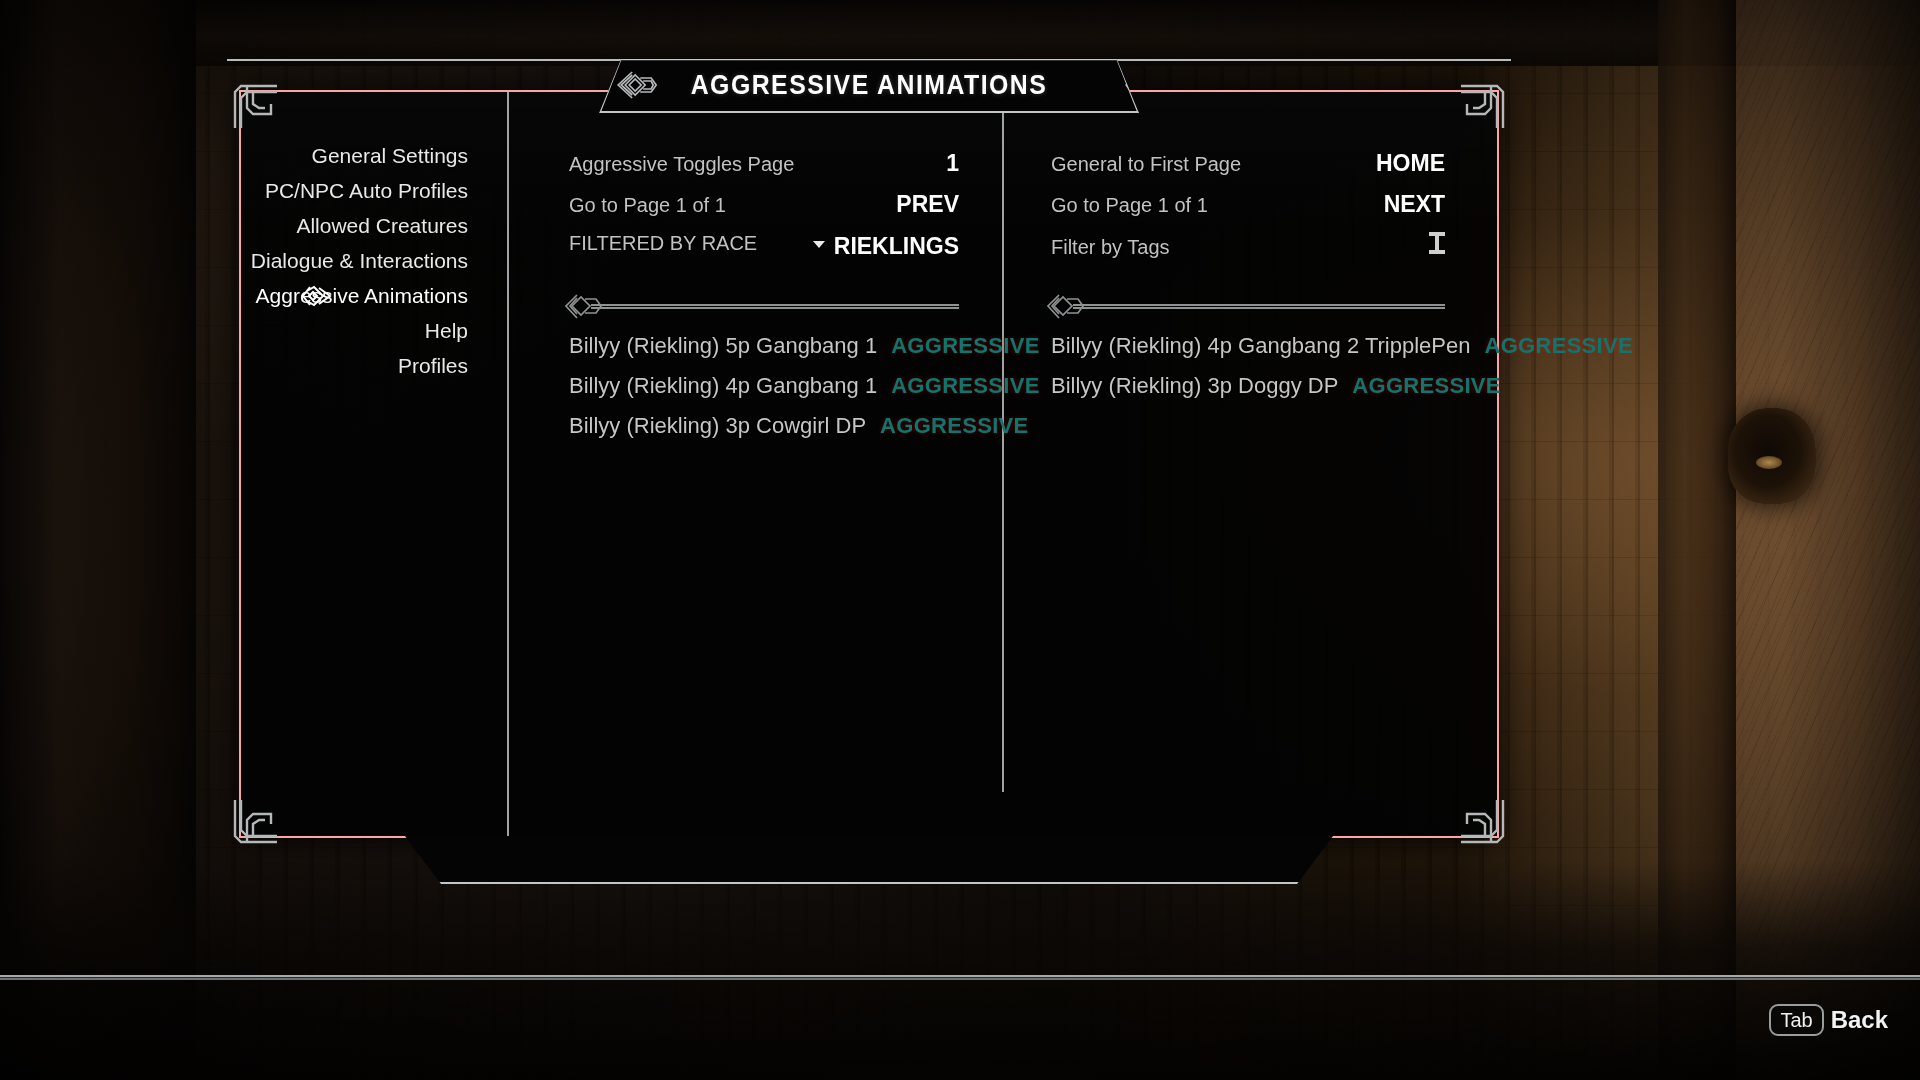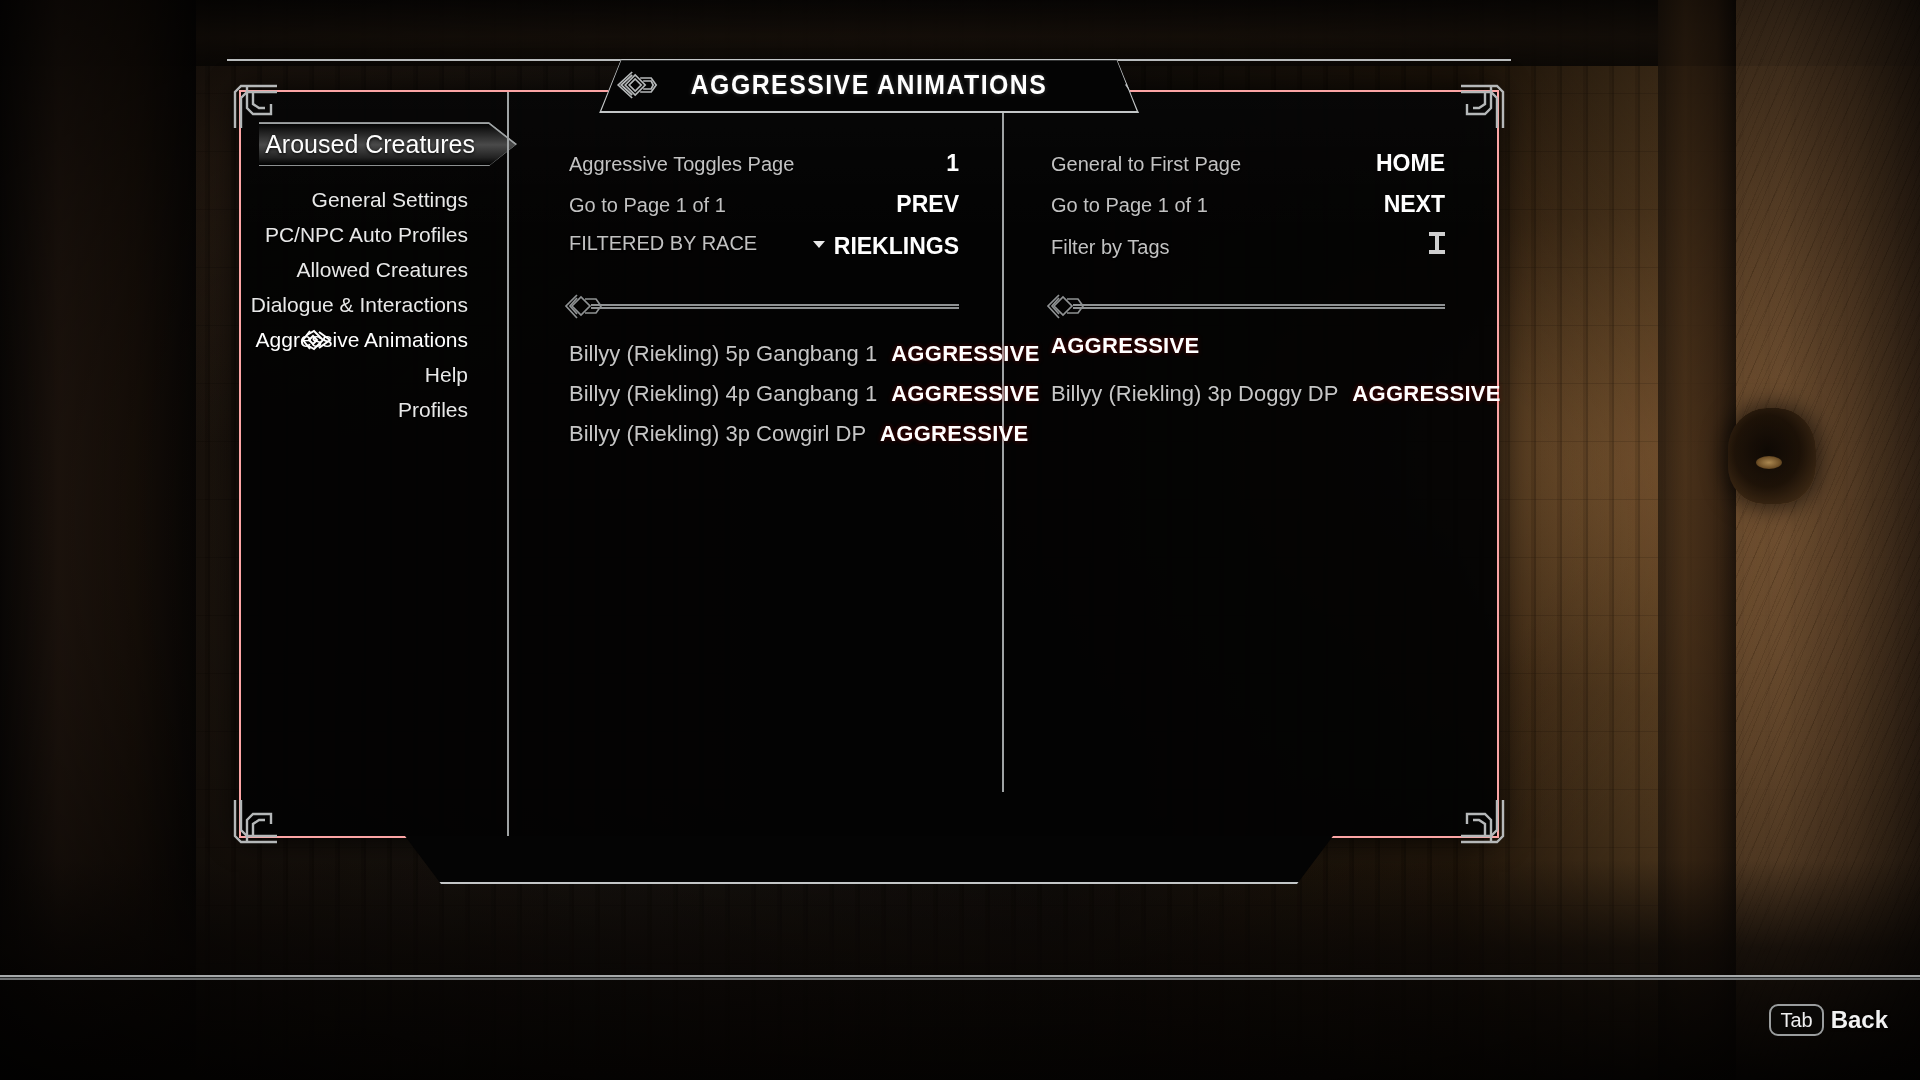--- a/index.html
+++ b/index.html
@@ -234,25 +234,24 @@
 
   
   .anim-row {
     position:relative;
     display:flex; align-items:baseline; justify-content:space-between;
     height:40px; gap:14px;
   }
   .anim-name {
     font-size:22px; color:#c6c6c6; white-space:nowrap;
     text-shadow:0 1px 2px rgba(0,0,0,0.8);
-    margin-top:8px;
   }
   .anim-name.overflow { position:relative; z-index:2; }
   .anim-state {
-    font-size:22px; font-weight:bold; color:#ffffff; white-space:nowrap;
+    font-size:22px; font-weight:bold; color:#0f766e; white-space:nowrap;
     letter-spacing:0.3px;
     text-shadow:0 0 5px rgba(255,0,0,0.35);
   }
   .anim-row.clipped .anim-state { z-index:1; }
 
   
   .hud-rule {
     position:absolute; left:0; top:975px; width:1920px; height:5px;
     border-top:2px solid #a7aaab; border-bottom:2px solid #6d7071;
     background:#2a2c2d;
@@ -349,26 +348,20 @@
     <span class="corner br">
       <svg viewBox="0 0 52 52" fill="none" stroke="#b5b8b9" stroke-width="2.4">
         <path d="M8 50 L8 14 L14 8 L50 8"></path>
         <path d="M14 50 L14 20 L20 14 L50 14"></path>
         <path d="M20 8 L20 30 L26 36 L44 36 L44 26"></path>
         <path d="M26 14 L26 26 L32 30 L38 30"></path>
       </svg>
     </span>
 
     <div class="sidebar">
-      <div class="mod-banner">
-        <span class="mod-banner-label">Aroused Creatures</span>
-        <svg class="mod-banner-outline" viewBox="0 0 258 44" preserveAspectRatio="none">
-          <path d="M0 0 L230 0 L258 22 L230 44 L0 44" fill="none" stroke="#9fa3a4" stroke-width="2" vector-effect="non-scaling-stroke"></path>
-        </svg>
-      </div>
 
       <div class="menu-list">
 
         <div class="menu-item">
           <span class="menu-item-label">General Settings</span>
         </div>
 
         <div class="menu-item">
           <span class="menu-item-label">PC/NPC Auto Profiles</span>
         </div>
@@ -485,20 +478,21 @@
               <path d="M14 2 L3 13 L14 25"></path>
               <path d="M14 5 L7 13 L14 21"></path>
               <path d="M9 13 L18 4 L27 13 L18 22 Z"></path>
               <path d="M22 6 L33 6 L38 13 L33 20 L22 20"></path>
             </svg>
           </span>
           <span class="lines"></span>
         </div>
 
         <div class="anim-row clipped">
+          <span class="anim-name overflow">Billyy (Riekling) 4p Gangbang 2 TripplePen</span>
           <span class="anim-state">AGGRESSIVE</span>
         </div>
 
         <div class="anim-row">
           <span class="anim-name">Billyy (Riekling) 3p Doggy DP</span>
           <span class="anim-state">AGGRESSIVE</span>
         </div>
 
       </div>
     </div>

